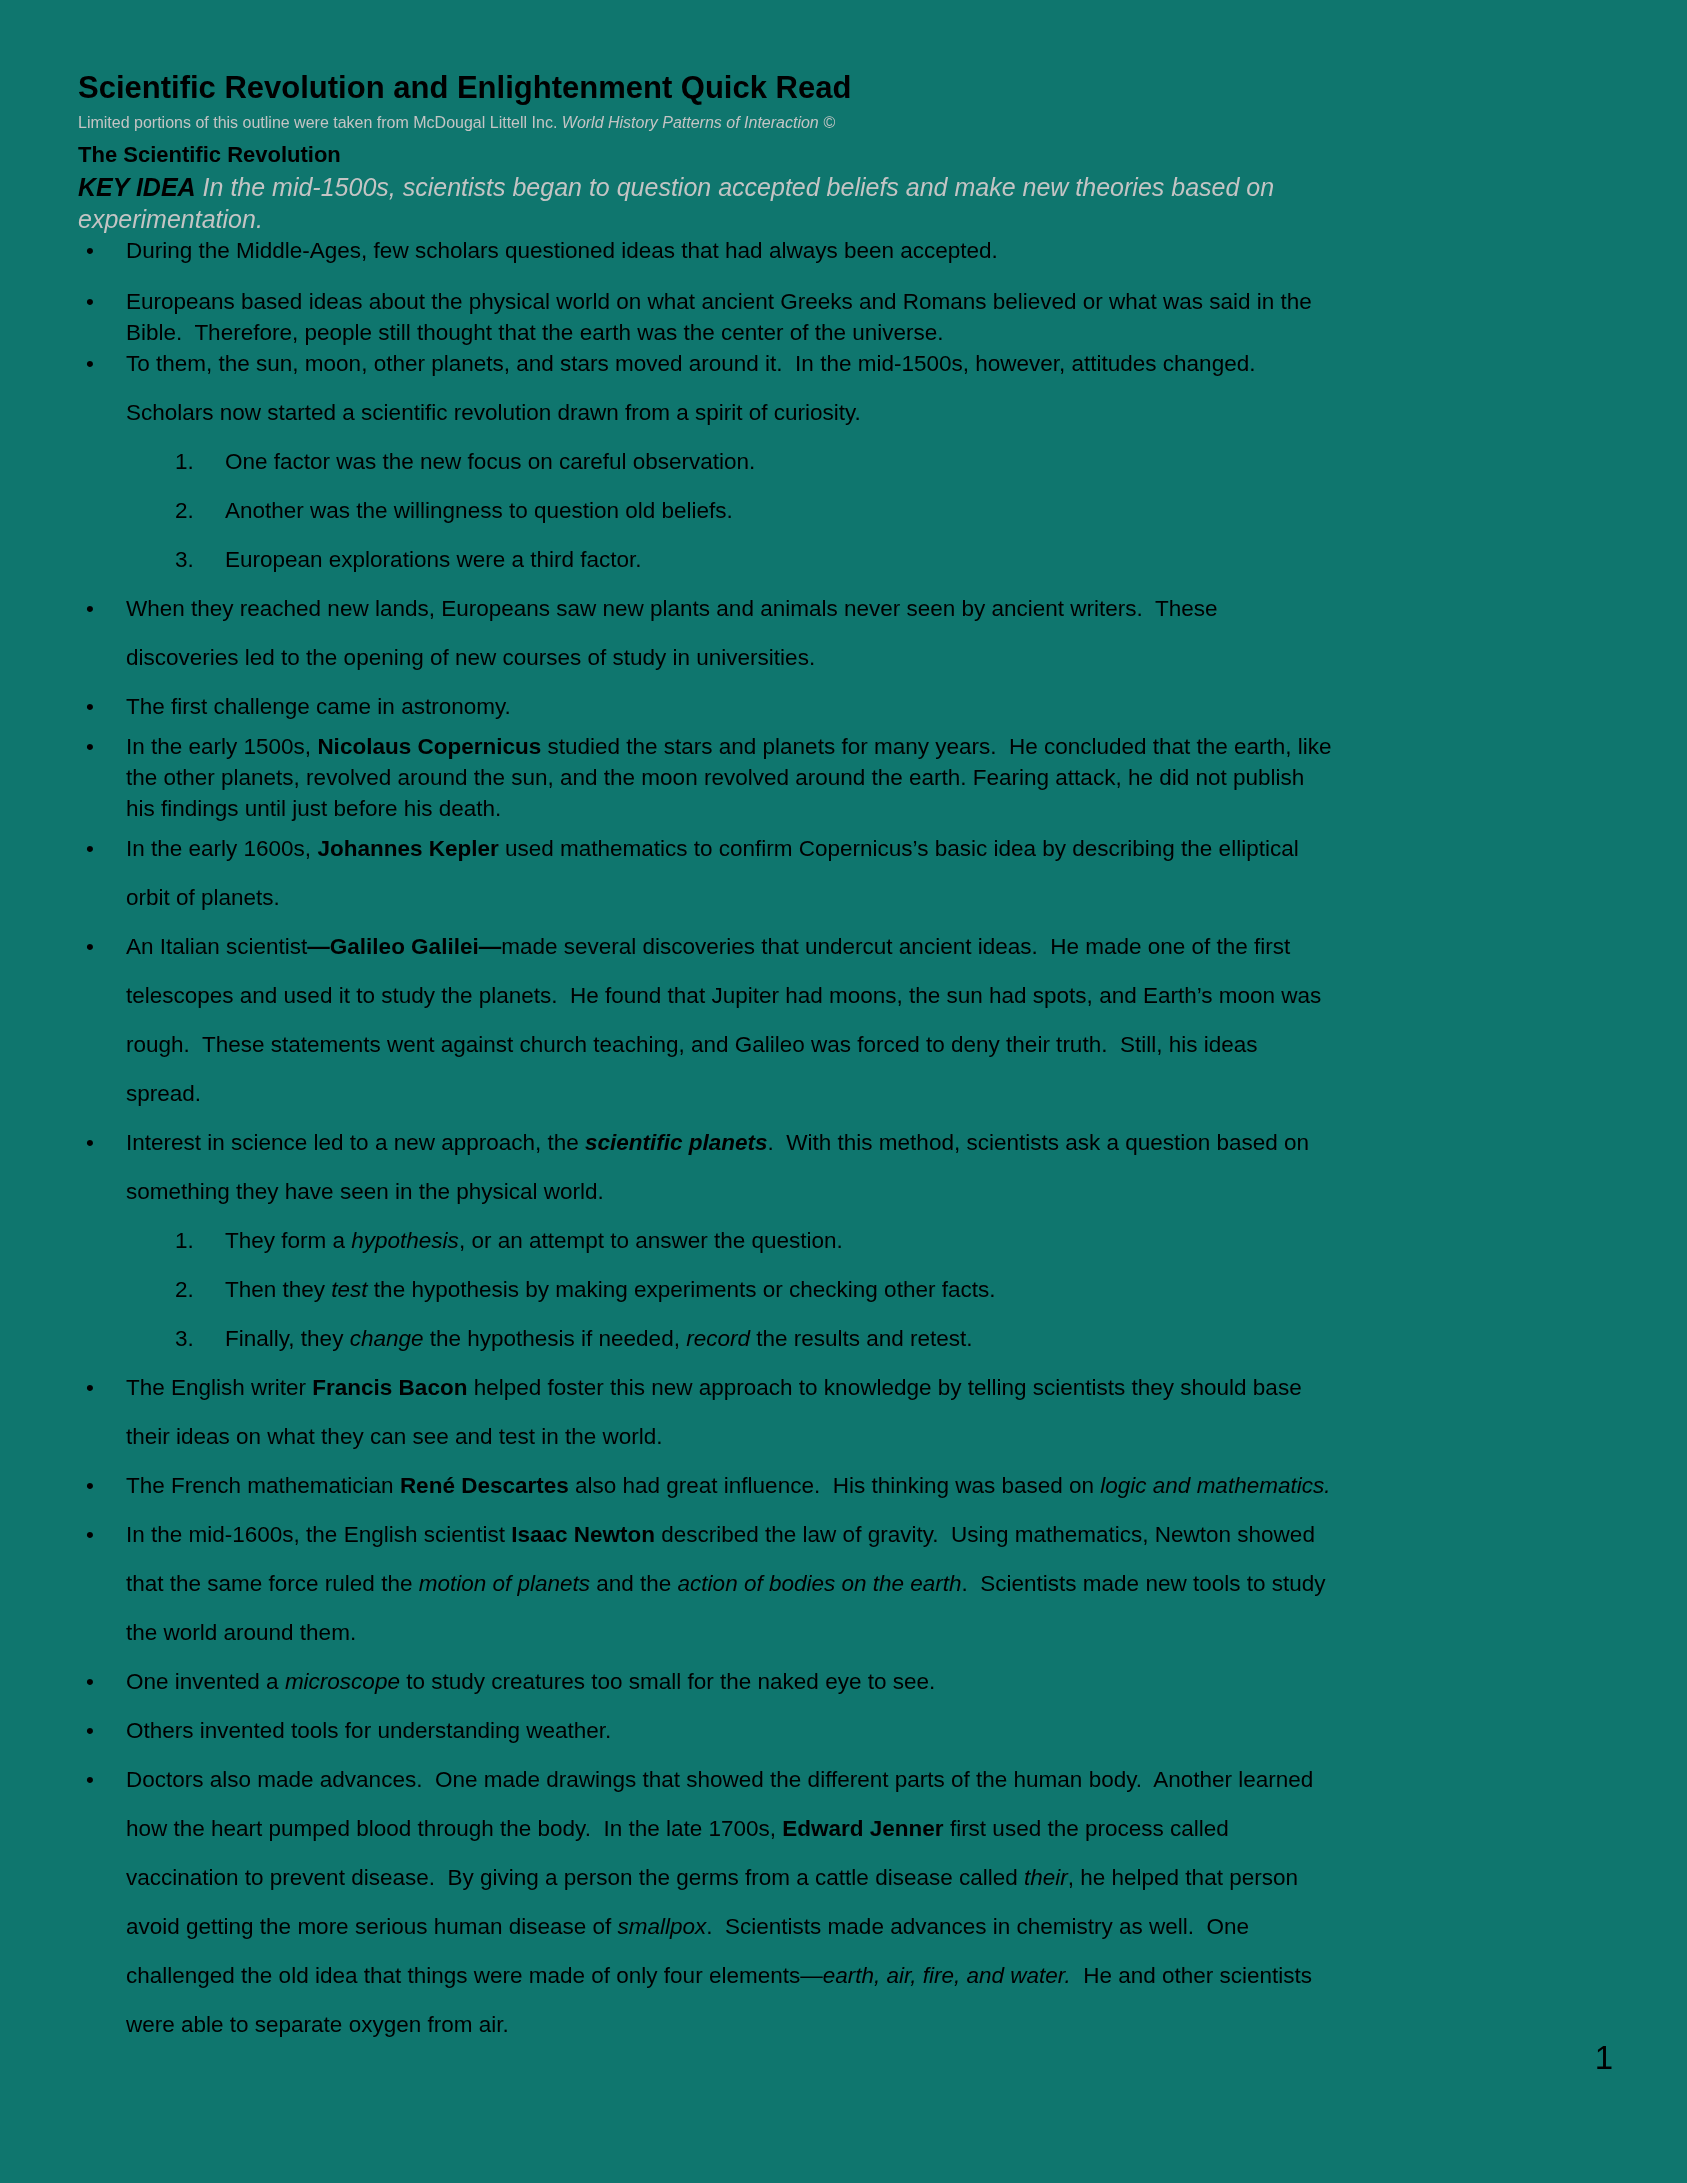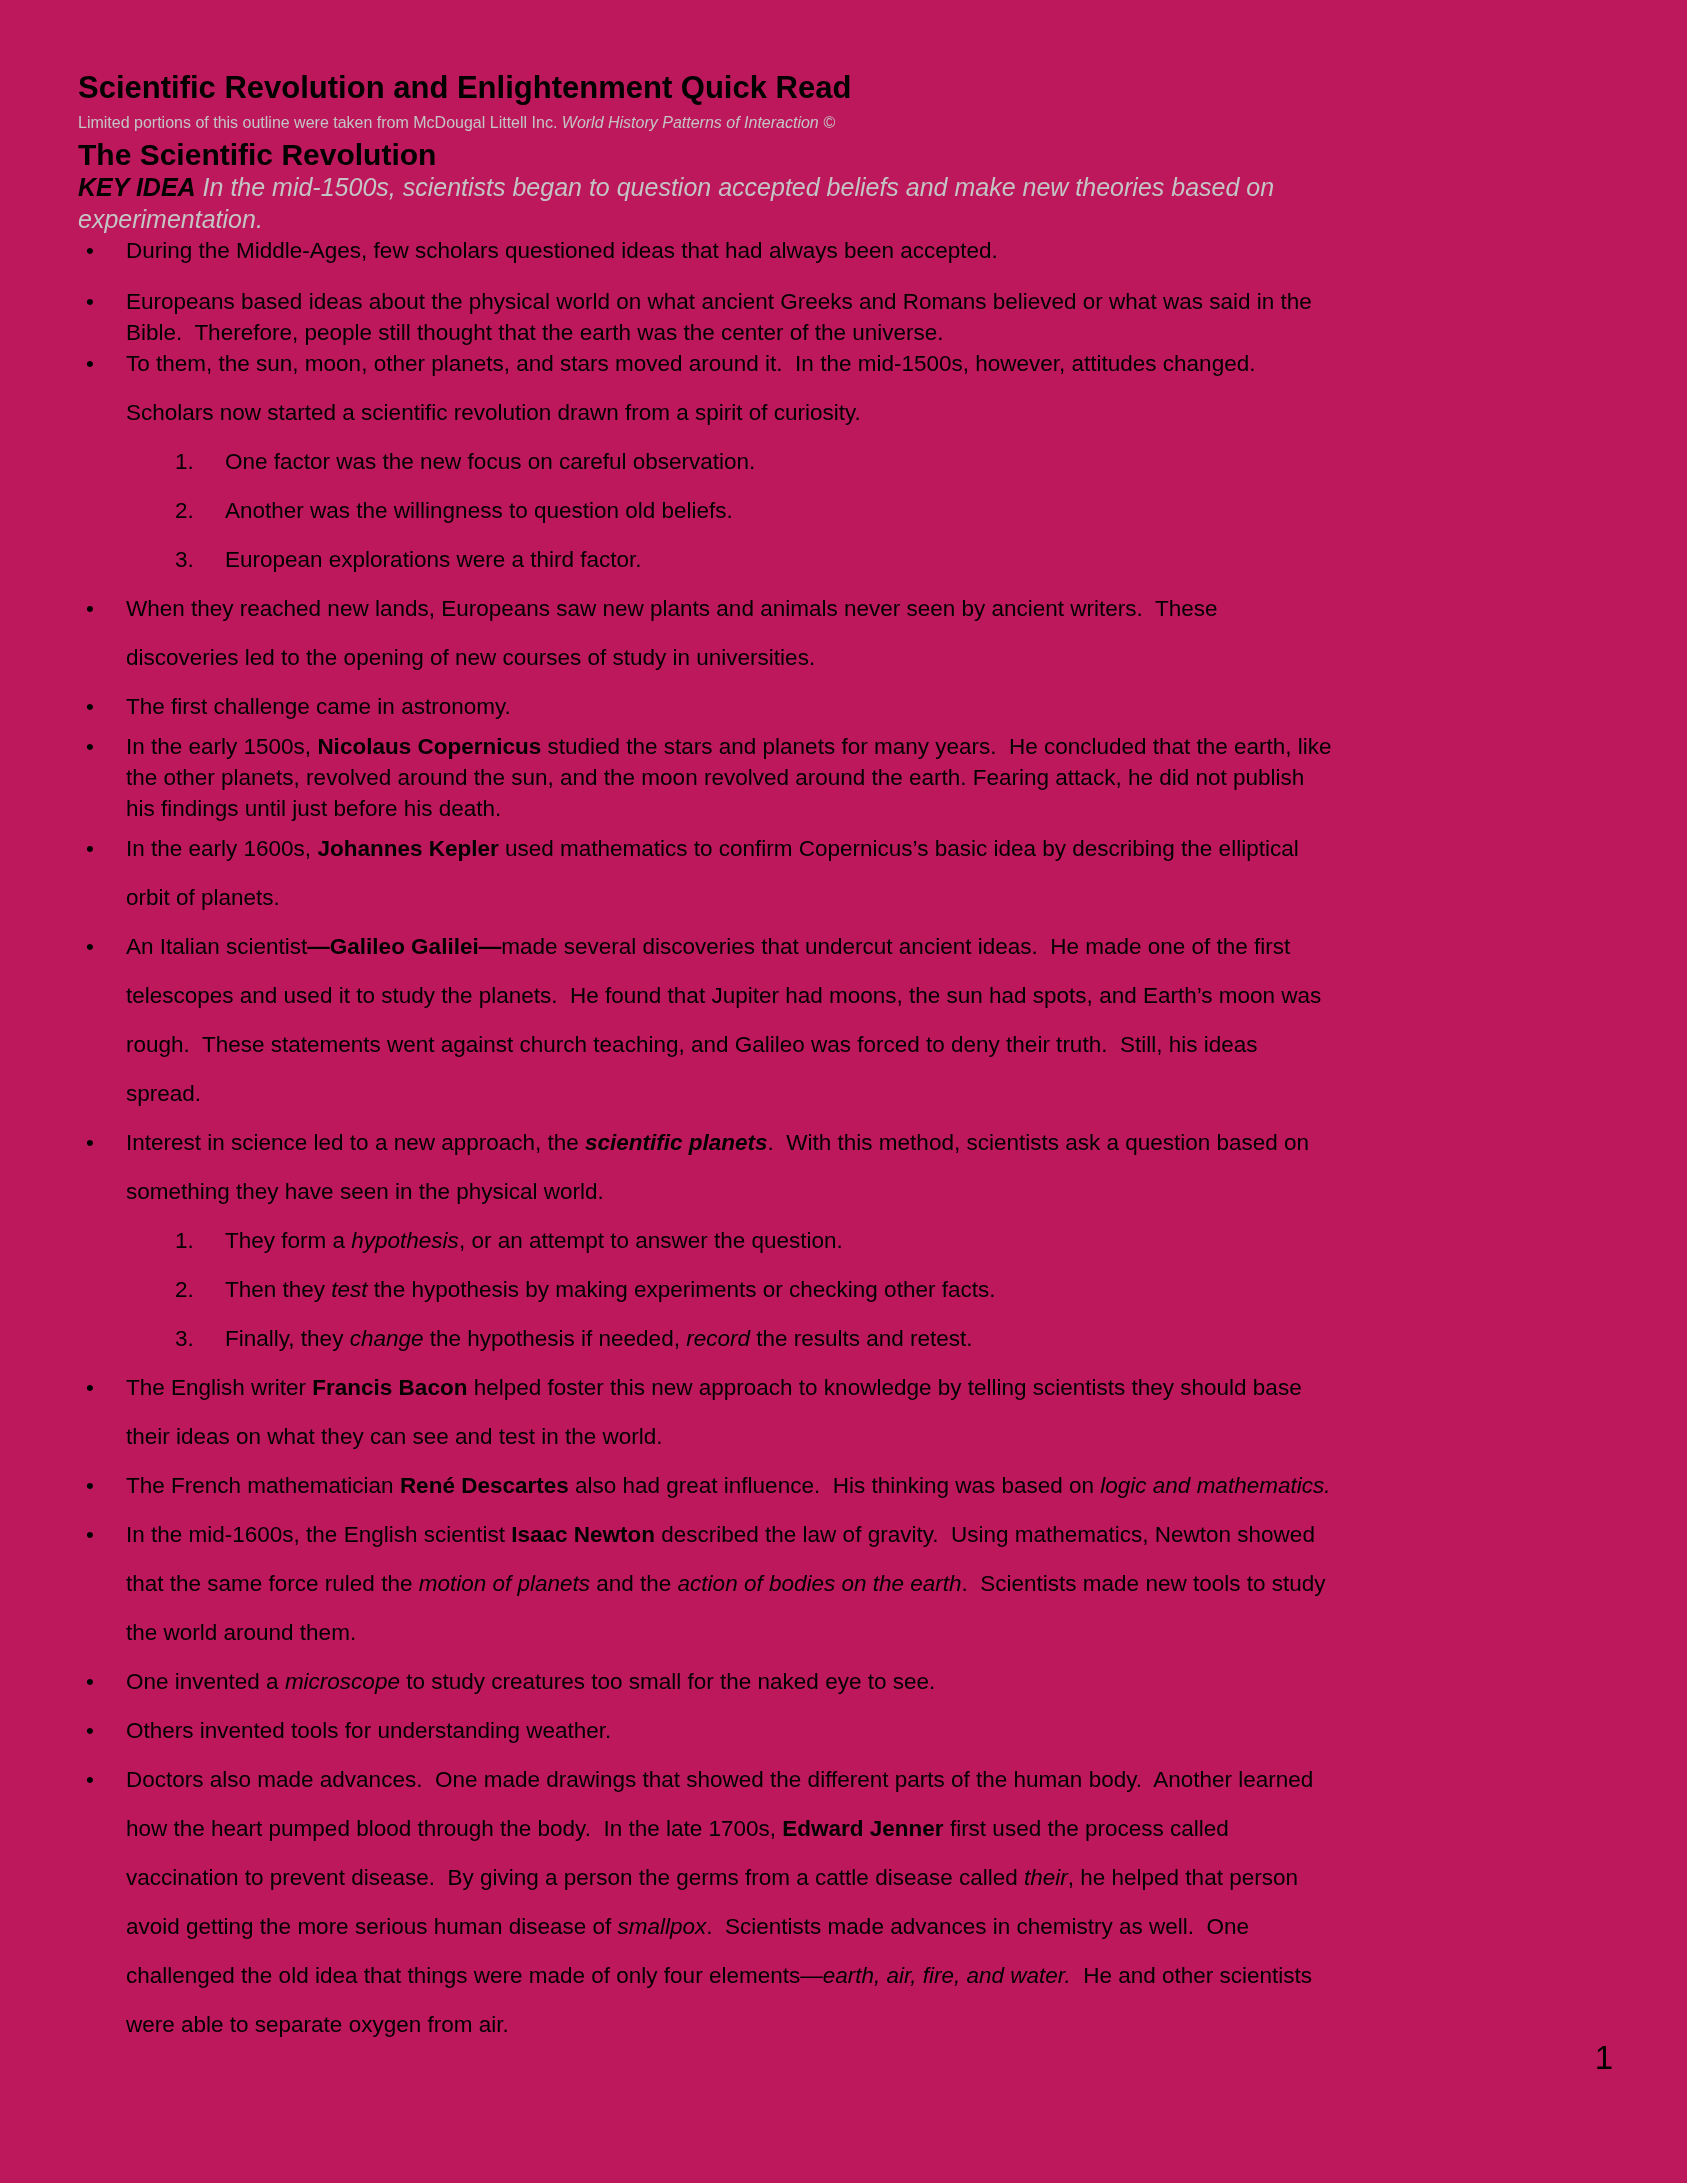--- a/index.html
+++ b/index.html
@@ -1,29 +1,29 @@
 <!DOCTYPE html>
 <html style="font-size:10.6px"><head>
 <meta charset="utf-8">
 <style>
   html,body{margin:0;padding:0;background:#ffffff;}
   .page{
     position:relative;
     width:1687px;
     height:2183px;
-    background:#be185d;
+    background:#0f766e;
     box-sizing:border-box;
     padding:69px 66px 0 78px;
     font-family:"Liberation Sans","DejaVu Sans",sans-serif;
     color:#000000;
     overflow:hidden;
   }
   .doc-title{font-size:31px;font-weight:bold;line-height:38px;}
   .doc-subtitle{font-size:16px;line-height:32px;}
-  .doc-heading{font-size:30px;font-weight:bold;line-height:32px;}
+  .doc-heading{font-size:22px;font-weight:bold;line-height:32px;}
   .keyidea{font-size:25px;line-height:32px;}
   .para{position:relative;font-size:22.5px;}
   .ds{line-height:49px;}
   .ss{line-height:31px;}
   .mb30{margin-bottom:20px;}
   .mt14{margin-top:9.3px;}
   .bullet{padding-left:48px;}
   .bullet > .marker{position:absolute;left:8px;top:0;}
   .numbered{padding-left:147px;}
   .numbered > .marker{position:absolute;left:97px;top:0;}

